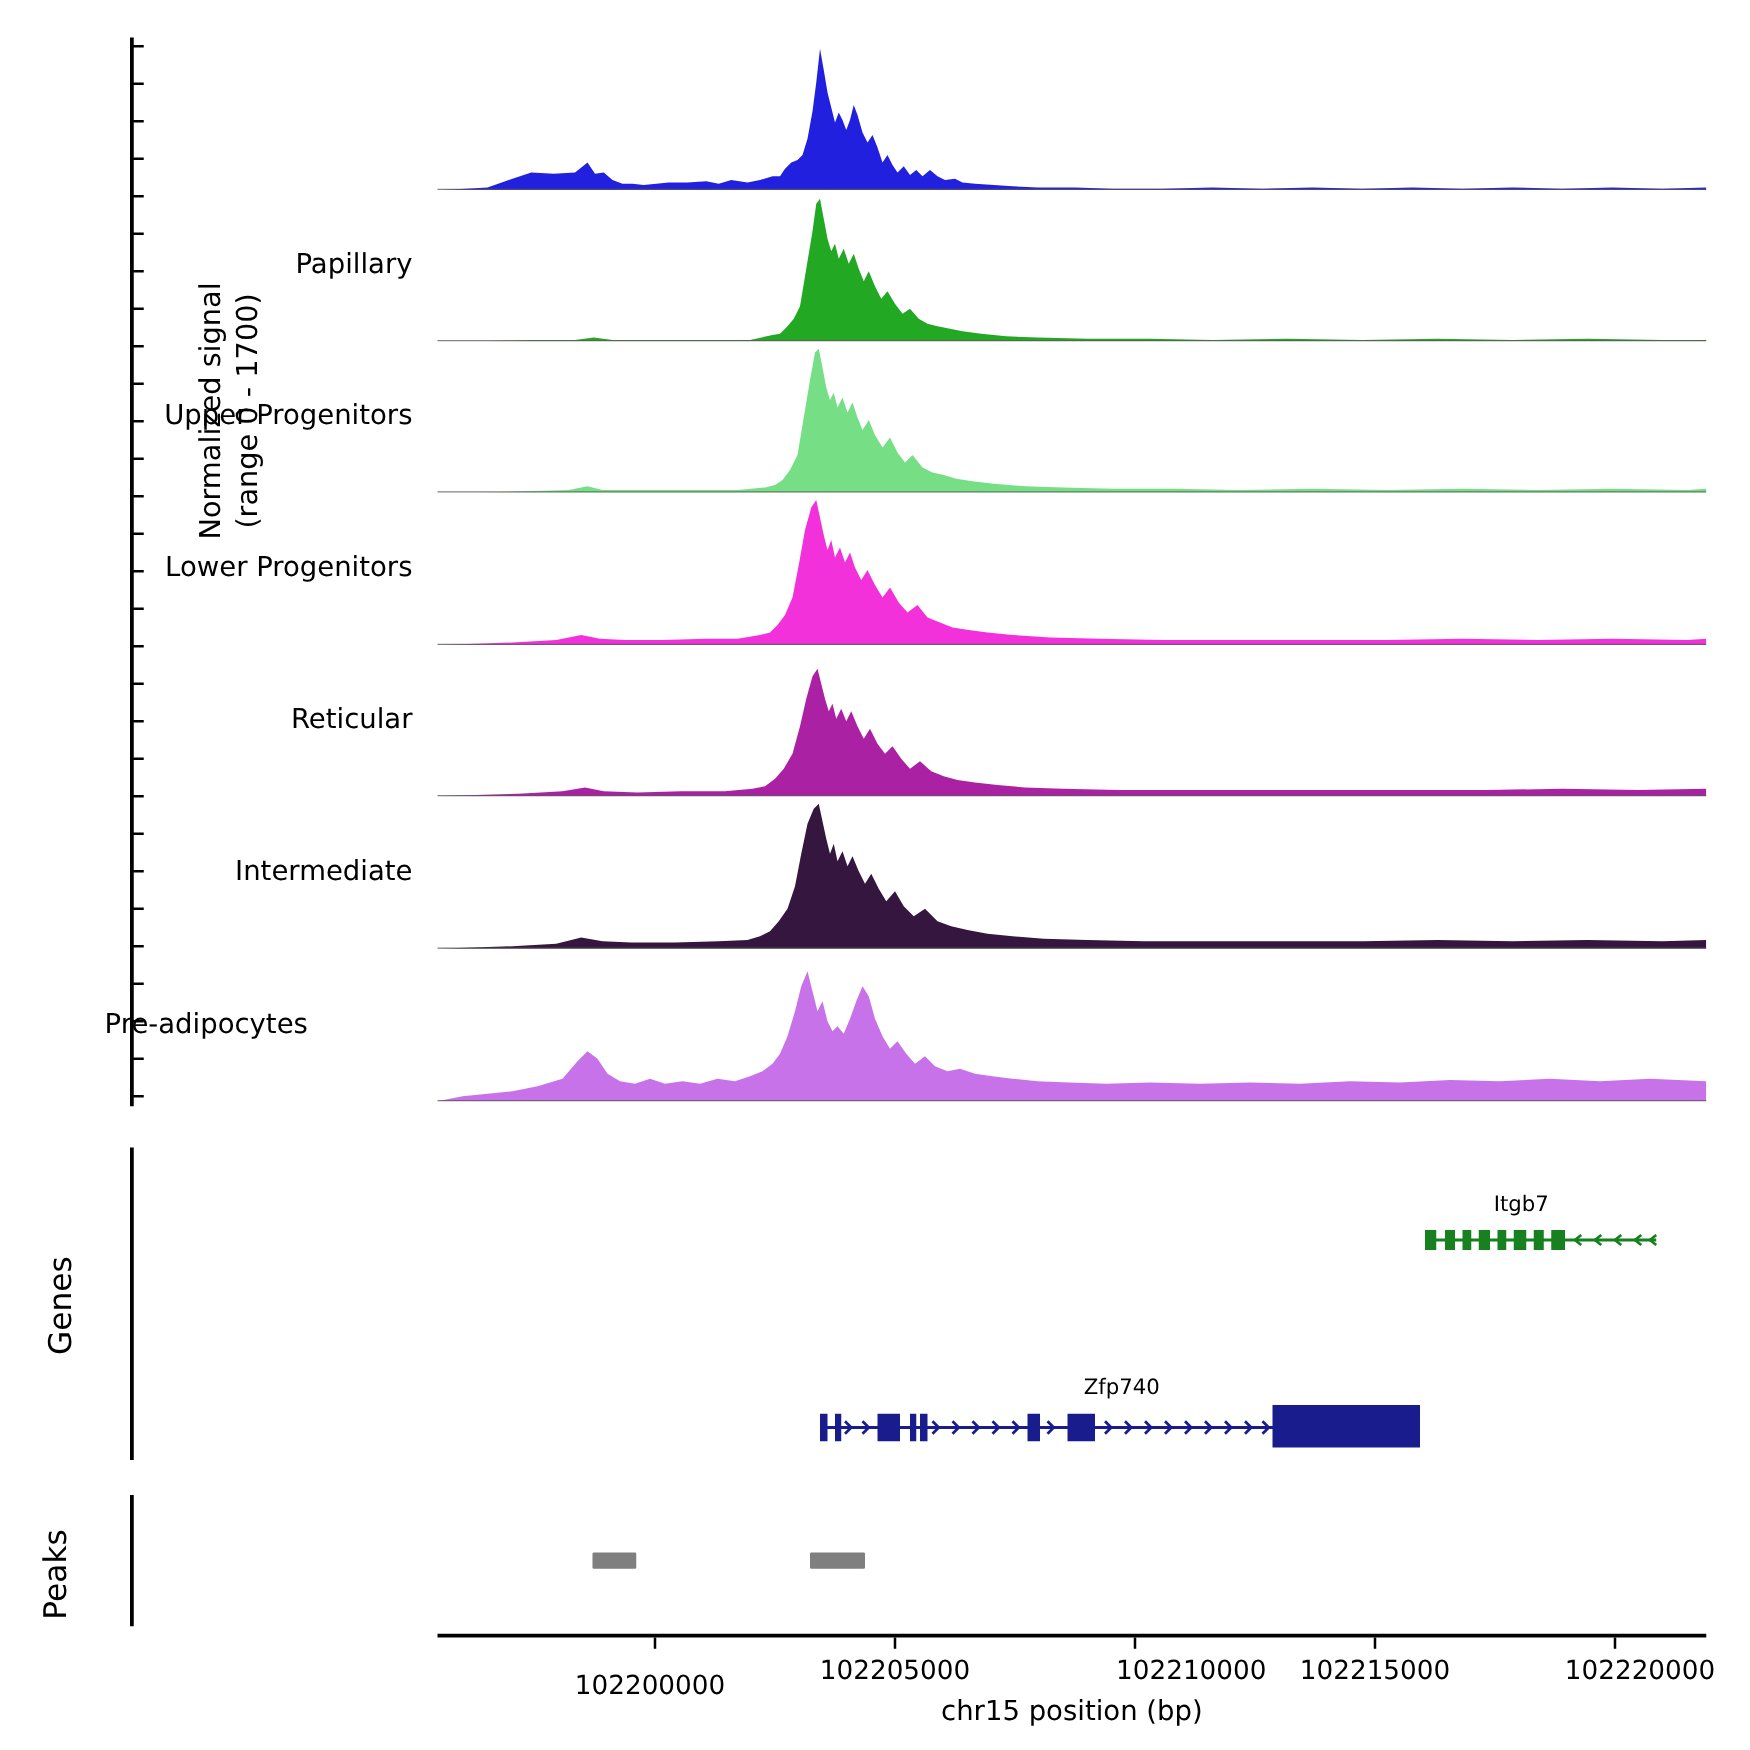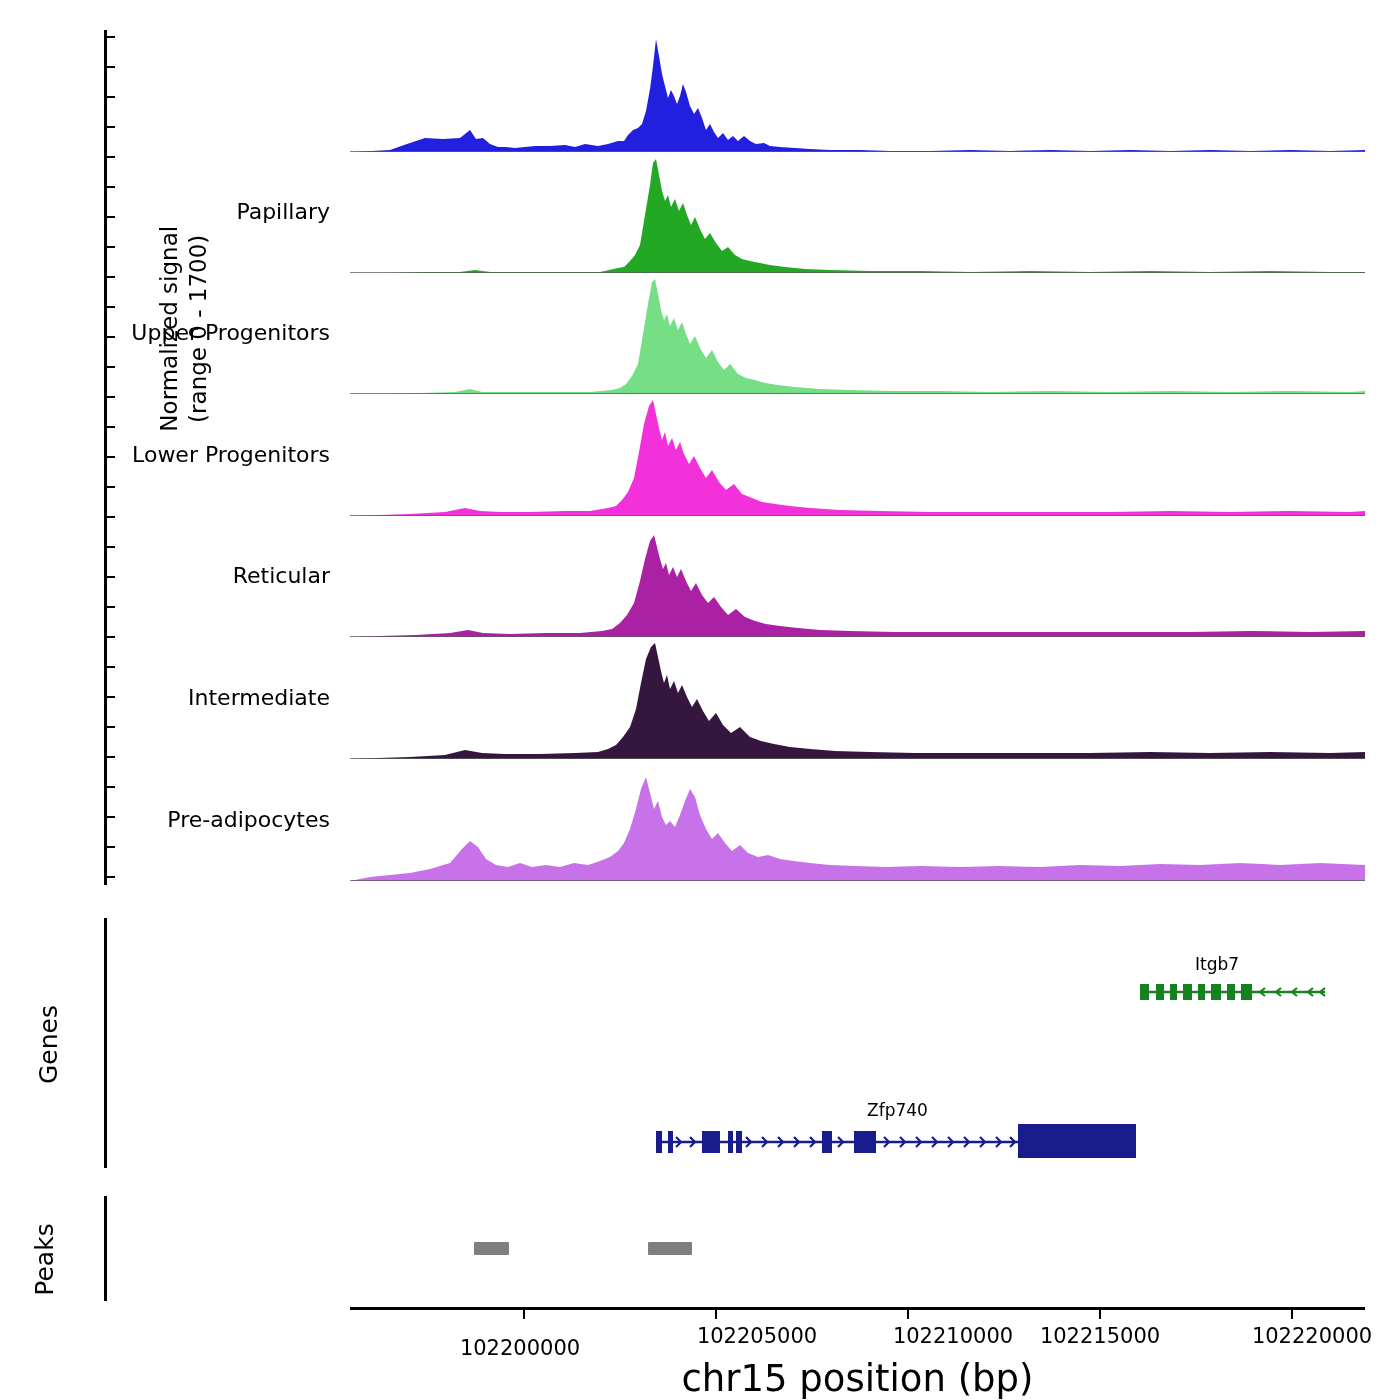--- a/index.html
+++ b/index.html
@@ -146,21 +146,21 @@
     color: #000;
     transform: translateX(-50%);
     white-space: nowrap;
   }
   .xlabel {
     position: absolute;
     top: 1357px;
     left: 350px;
     width: 1015px;
     text-align: center;
-    font-size: 37px;
+    font-size: 22px;
     color: #000;
   }
 </style>
 </head>
 <body>
 
 <div class="root">
 
   <div class="ylabel-signal">Normalized signal
 (range 0 - 1700)</div>
@@ -242,21 +242,21 @@
   </div>
 
   <div class="track-label" style="left:0px; top:685px; width:330px;">Intermediate</div>
   <div class="track" style="top:641px;">
     <svg viewBox="0 0 1015 118" preserveAspectRatio="none">
       <path d="M0,118 L28,117 L60,116 L95,114 L115,109 L132,112 L155,113 L190,113 L225,112 L248,111 L258,108 L266,104 L273,96 L280,86 L286,68 L291,42 L296,18 L301,6 L305,2 L308,16 L311,30 L314,42 L317,34 L320,48 L324,40 L328,52 L332,44 L337,56 L342,66 L347,58 L353,70 L359,80 L366,72 L373,84 L381,92 L390,86 L400,96 L411,100 L424,103 L440,106 L460,108 L485,110 L520,111 L565,112 L620,112 L680,112 L740,112 L800,111 L860,112 L920,111 L980,112 L1015,111 L1015,118 Z" fill="#2a0a35" opacity="0.95"></path>
     </svg>
     <div class="baseline"></div>
   </div>
 
-  <div class="track-label" style="left:0px; top:807px; width:330px;">Pre-adipocytes</div>
+  <div class="track-label" style="left:0px; top:807px; width:330px;text-align:center;">Pre-adipocytes</div>
   <div class="track" style="top:763px;">
     <svg viewBox="0 0 1015 118" preserveAspectRatio="none">
       <path d="M0,118 L20,114 L40,112 L60,110 L80,106 L100,100 L112,86 L120,78 L128,84 L136,96 L146,102 L158,104 L170,100 L182,104 L196,102 L210,104 L224,100 L238,102 L250,98 L260,94 L268,88 L274,80 L280,66 L286,46 L291,26 L296,14 L300,30 L304,46 L308,38 L312,54 L316,62 L320,58 L325,64 L330,52 L335,38 L340,26 L345,34 L350,52 L356,66 L362,76 L368,70 L375,80 L382,88 L390,82 L398,90 L408,94 L418,92 L430,96 L444,98 L460,100 L480,102 L505,103 L535,104 L570,103 L610,104 L650,103 L690,104 L730,102 L770,103 L810,101 L850,102 L890,100 L930,102 L970,100 L1015,102 L1015,118 Z" fill="#c56ae8" opacity="0.95"></path>
     </svg>
     <div class="baseline"></div>
   </div>
 
   <div class="genepanel" style="top:918px; height:250px;">
 
     <div class="gene-name" style="left:845px; top:36px;">Itgb7</div>
@@ -321,20 +321,20 @@
 
   <div class="xaxis-line"></div>
 
   <div class="xtick" style="left:523px;"></div>
   <div class="xtick" style="left:715px;"></div>
   <div class="xtick" style="left:907px;"></div>
   <div class="xtick" style="left:1099px;"></div>
   <div class="xtick" style="left:1291px;"></div>
 
   <div class="xticklabel" style="left:520px;margin-top:12px;">102200000</div>
-  <div class="xticklabel" style="left:716px;margin-left:41px;">102205000</div>
+  <div class="xticklabel" style="left:716px;">102205000</div>
   <div class="xticklabel" style="left:953px;">102210000</div>
   <div class="xticklabel" style="left:1100px;">102215000</div>
   <div class="xticklabel" style="left:1292px;margin-left:20px;">102220000</div>
 
   <div class="xlabel">chr15 position (bp)</div>
 
 </div>
 
 </body></html>

